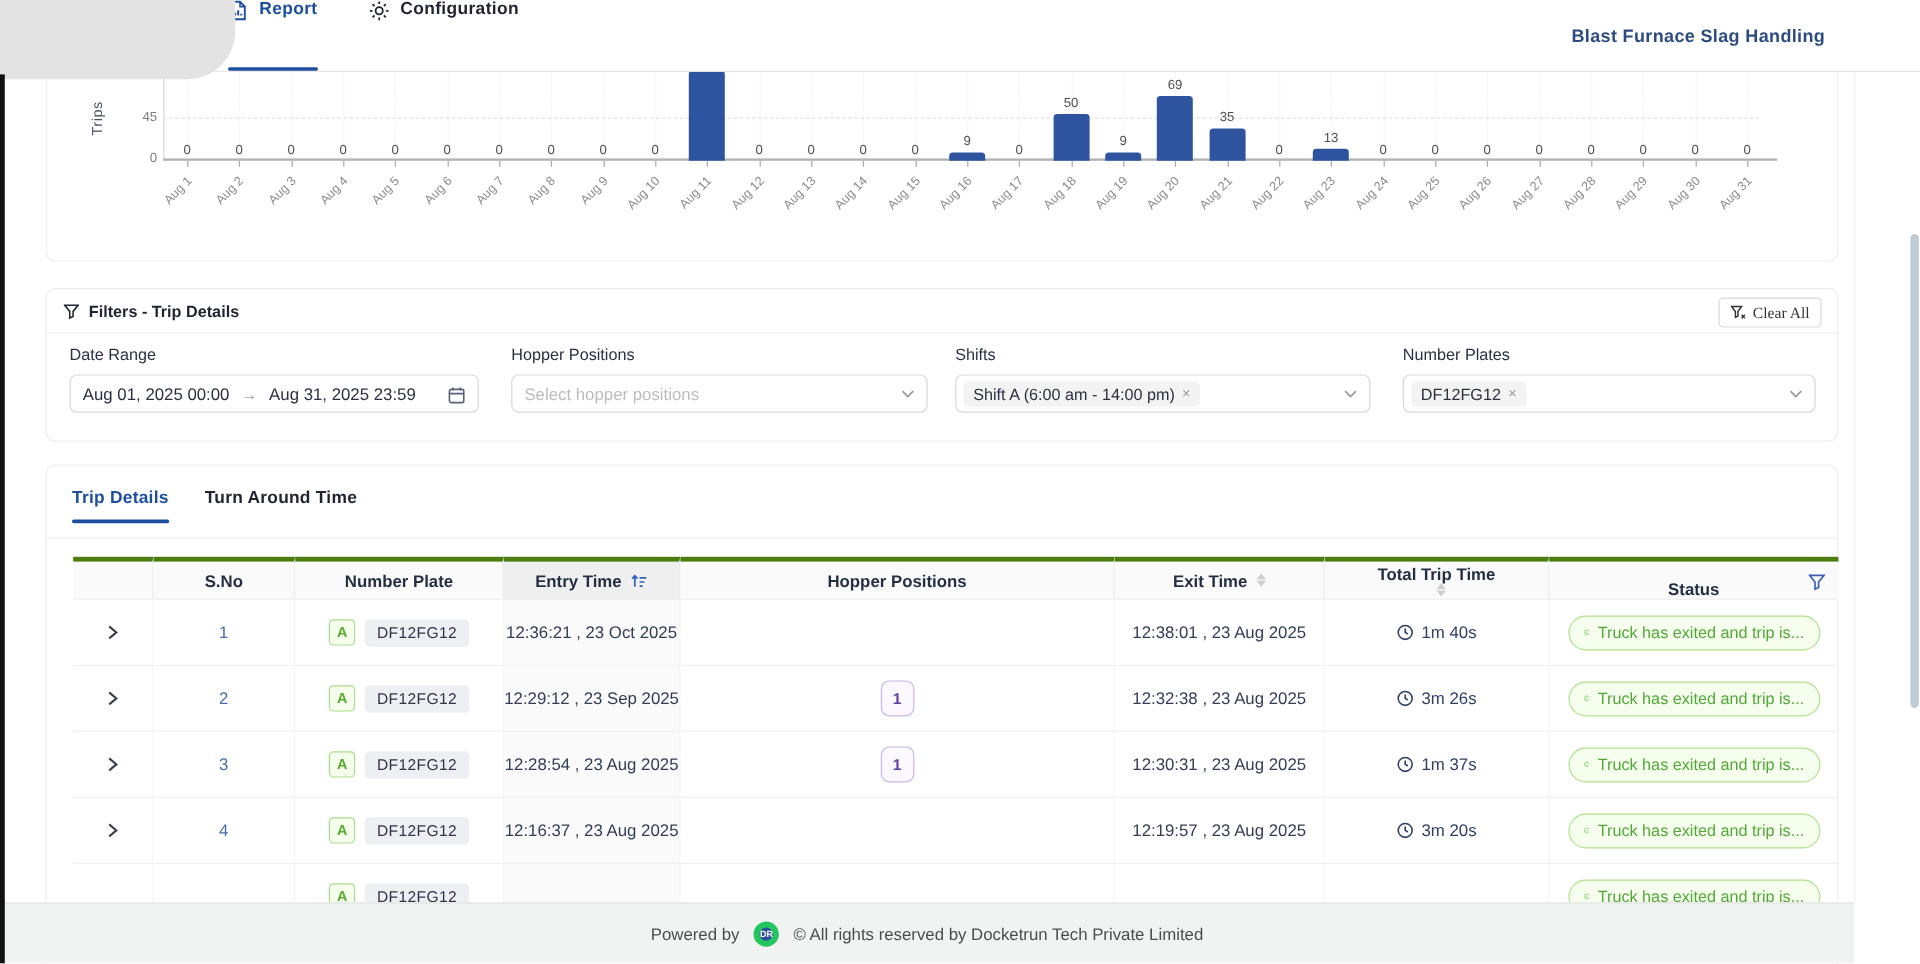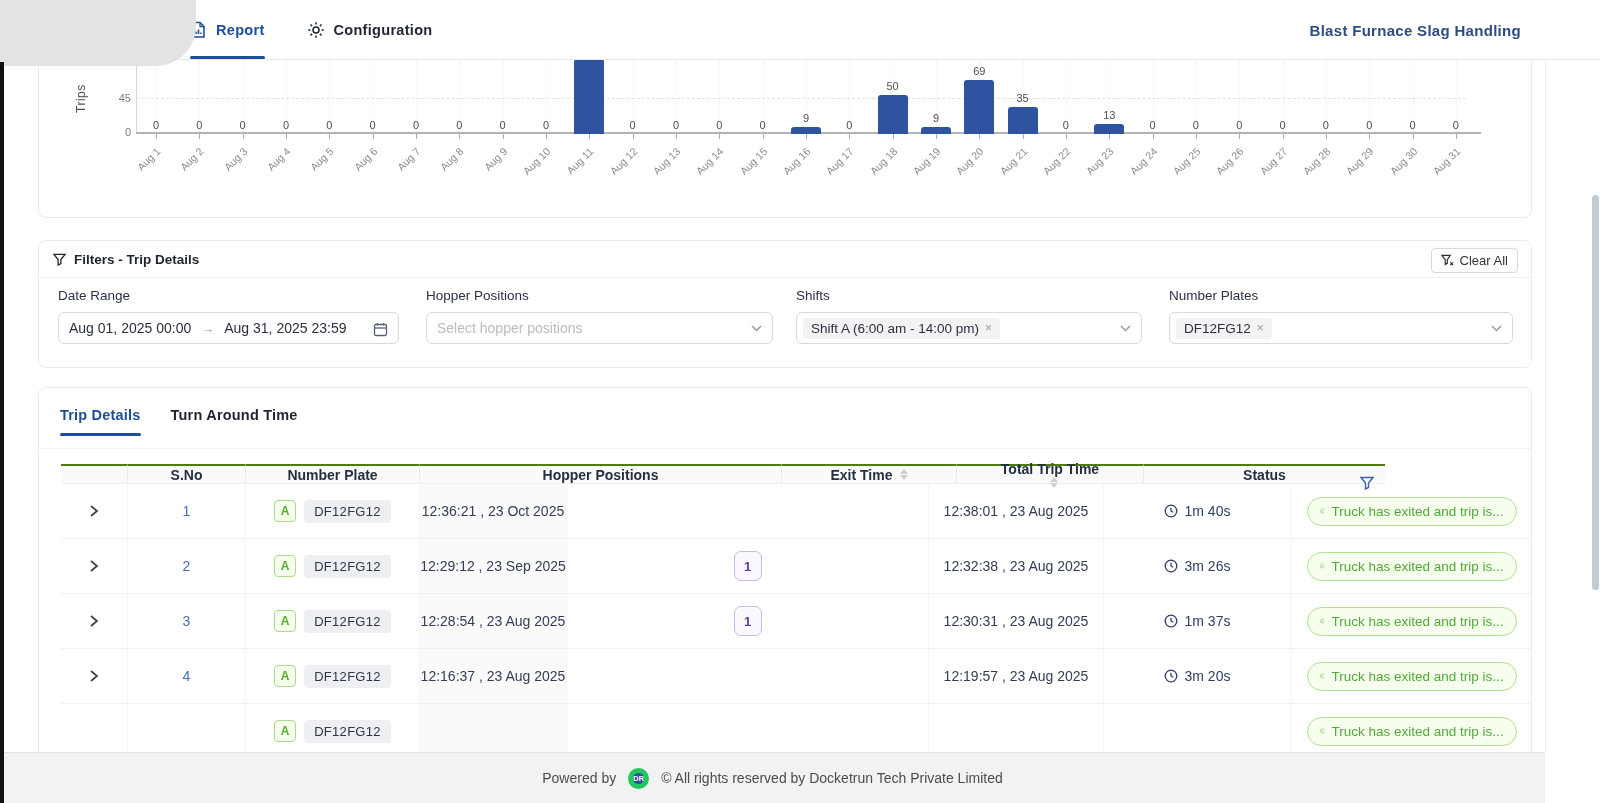--- a/index.html
+++ b/index.html
@@ -7,21 +7,21 @@
   body {
     position:relative; overflow:hidden; background:#fff;
     font-family:"Liberation Sans", sans-serif; color:#1f2430;
   }
   
   .app-header {
     position:absolute; top:0; left:0; width:1600px; height:60px;
     background:#fff; border-bottom:1px solid #e7e7e7; z-index:10;
   }
   .top-tabs { position:absolute; left:190px; top:0; height:60px; display:flex; align-items:center; gap:42px; }
-  .top-tab { display:flex; align-items:center; gap:9px; font-size:14.5px; font-weight:bold; letter-spacing:.3px; color:#1f2430; cursor:pointer; position:relative; height:60px; }
+  .top-tab { display:flex; align-items:flex-start; gap:9px; font-size:14.5px; font-weight:bold; letter-spacing:.3px; color:#1f2430; cursor:pointer; position:relative; height:60px; }
   .top-tab.active { color:#1d4e9e; }
   .top-tab.active .tab-underline { position:absolute; left:0; bottom:1px; width:100%; height:3px; background:#1d4e9e; border-radius:2px; }
   .app-title { position:absolute; right:79px; top:0; height:60px; display:flex; align-items:center; font-size:15px; font-weight:bold; color:#2d4d80; letter-spacing:.3px; }
   .blob {
     position:absolute; left:-12px; top:-14px; width:208px; height:80px;
     background:#e3e3e4; border-radius:0 0 40px 18px; z-index:20;
   }
   .left-strip { position:absolute; left:0; top:62px; width:4px; height:741px; background:#111; z-index:30; }
   .right-divider { position:absolute; left:1545px; top:60px; width:1px; height:692px; background:#ededed; z-index:4; }
   .scroll-thumb { position:absolute; left:1592px; top:195px; width:7px; height:395px; background:#bfcbd5; border-radius:4px; z-index:30; }
@@ -43,41 +43,41 @@
   .vgrid { position:absolute; top:0; width:1px; height:72px; border-left:1px dotted #efefef; }
   .bar { position:absolute; background:#2f549f; width:30px; border-radius:3px 3px 0 0; }
   .bar-label { position:absolute; width:40px; text-align:center; font-size:11px; color:#4f4f4f; }
   .xtick-mark { position:absolute; top:74px; width:1px; height:5px; background:#ababab; }
   .xtick-label { position:absolute; width:50px; text-align:right; font-size:10.5px; color:#8b8b8b; transform:rotate(-45deg); transform-origin:right top; white-space:nowrap; }
 
   
   .filters-head { position:absolute; left:0; top:0; width:100%; height:37px; border-bottom:1px solid #f0f0f0; display:flex; align-items:center; padding:0 14px; }
   .filters-title { display:flex; align-items:center; gap:8px; font-size:13.5px; font-weight:bold; color:#1f2430; }
   .clear-all-btn { position:absolute; right:13px; top:7px; height:25px; display:flex; align-items:center; gap:6px; padding:0 9px;
-    border:1px solid #d9d9d9; border-radius:4px; background:#fff; font-size:13px; color:#333; cursor:pointer; }
+    border:1px solid #d9d9d9; border-radius:4px; background:#fff; font-size:13px; color:#333; cursor:pointer;font-family:Liberation Serif, serif; }
   .filter-field { position:absolute; top:47px; }
   .filter-label { font-size:13.5px; color:#2a3142; margin-bottom:9px; }
   .filter-input { height:32px; border:1px solid #d9d9d9; border-radius:6px; background:#fff; display:flex; align-items:center; padding:0 10px; font-size:14px; color:#2b3040; position:relative; }
   .date-arrow { color:#9a9a9a; margin:0 10px; font-size:13px; }
   .placeholder { color:#bcbcbc; }
   .chev { position:absolute; right:10px; top:12px; }
   .chip { display:flex; align-items:center; gap:6px; background:#f3f3f3; border-radius:4px; padding:3px 8px; font-size:13.5px; color:#2b3040; }
   .chip .x { color:#9a9a9a; font-size:12px; cursor:pointer; line-height:1; }
 
   
   .tbl-tabs { position:absolute; left:21px; top:19px; display:flex; gap:30px; }
   .tbl-tab { font-size:14.5px; font-weight:bold; color:#1f2430; padding-bottom:13px; position:relative; cursor:pointer; letter-spacing:.2px; }
   .tbl-tab.active { color:#1d4e9e; }
   .tbl-tab.active:after { content:""; position:absolute; left:0; bottom:0; width:100%; height:3px; background:#1d4e9e; border-radius:2px; }
   .tbl-tabs-rule { position:absolute; left:0; top:60px; width:100%; height:1px; background:#f0f0f0; }
 
   .tbl { position:absolute; left:22px; top:76px; width:1471px; }
   .tr { display:flex; }
   .th, .td { border-bottom:1px solid #f0f0f0; display:flex; align-items:center; justify-content:center; position:relative; }
-  .th { height:20px; background:#fafafa; font-weight:bold; font-size:14px; color:#243042; border-top:2px solid #4d7c0f; border-right:1px solid #ececec; }
+  .th { height:36px; background:#fafafa; font-weight:bold; font-size:14px; color:#243042; border-top:4px solid #4d7c0f; border-right:1px solid #ececec; }
   .th:last-child { border-right:none;align-items:flex-end; }
   .td { height:55px; font-size:14px; color:#333d55; border-right:1px solid #f5f5f5; }
   .td:last-child { border-right:none; }
   .th.sorted { background:#efefef; }
   .td.sorted { background:#fafafa; }
   .c0{width:67px;} .c1{width:118px;} .c2{width:174px;} .c3{width:147px;} .c4{width:362px;} .c5{width:175px;} .c6{width:187px;flex-direction:column;} .c7{width:241px;}
   .sno-link { color:#4a6cae; cursor:pointer; }
   .badge-a { width:22px; height:22px; border:1px solid #abdc8c; background:#f6ffec; color:#57ab2f; font-weight:bold; font-size:12px;
     border-radius:4px; display:flex; align-items:center; justify-content:center; margin-right:8px; }
   .badge-plate { background:#edeff2; color:#2e3547; border-radius:4px; padding:4px 10px; font-size:13px; letter-spacing:.3px; }
@@ -341,20 +341,32 @@
     <div class="tbl-tab active">Trip Details</div>
     <div class="tbl-tab">Turn Around Time</div>
   </div>
   <div class="tbl-tabs-rule"></div>
 
   <div class="tbl">
     <div class="tr">
       <div class="th c0"></div>
       <div class="th c1">S.No</div>
       <div class="th c2">Number Plate</div>
+      <div class="th c3 sorted">
+        <span>Entry Time</span>
+        <svg width="15" height="14" viewBox="0 0 15 14" style="margin-left:7px;">
+          <g stroke="#2b62b8" stroke-width="1.4" fill="none">
+            <path d="M4 12V3"></path>
+              <path d="M1.8 5.2L4 2.8l2.2 2.4"></path>
+            <line x1="8" y1="4.5" x2="13.5" y2="4.5"></line>
+              <line x1="8" y1="8" x2="12" y2="8"></line>
+              <line x1="8" y1="11.5" x2="10.5" y2="11.5"></line>
+          </g>
+        </svg>
+      </div>
       <div class="th c4">Hopper Positions</div>
       <div class="th c5">
         <span>Exit Time</span>
         <span class="sort-carets">
             <span class="caret-up"></span>
             <span class="caret-dn"></span>
           </span>
       </div>
       <div class="th c6">
         <span>Total Trip Time</span>

